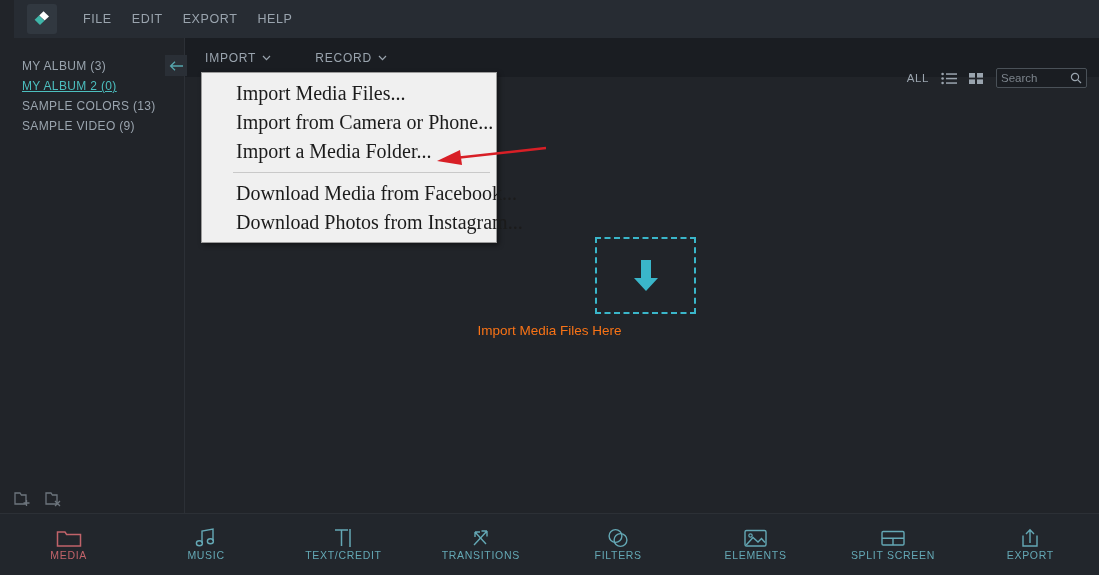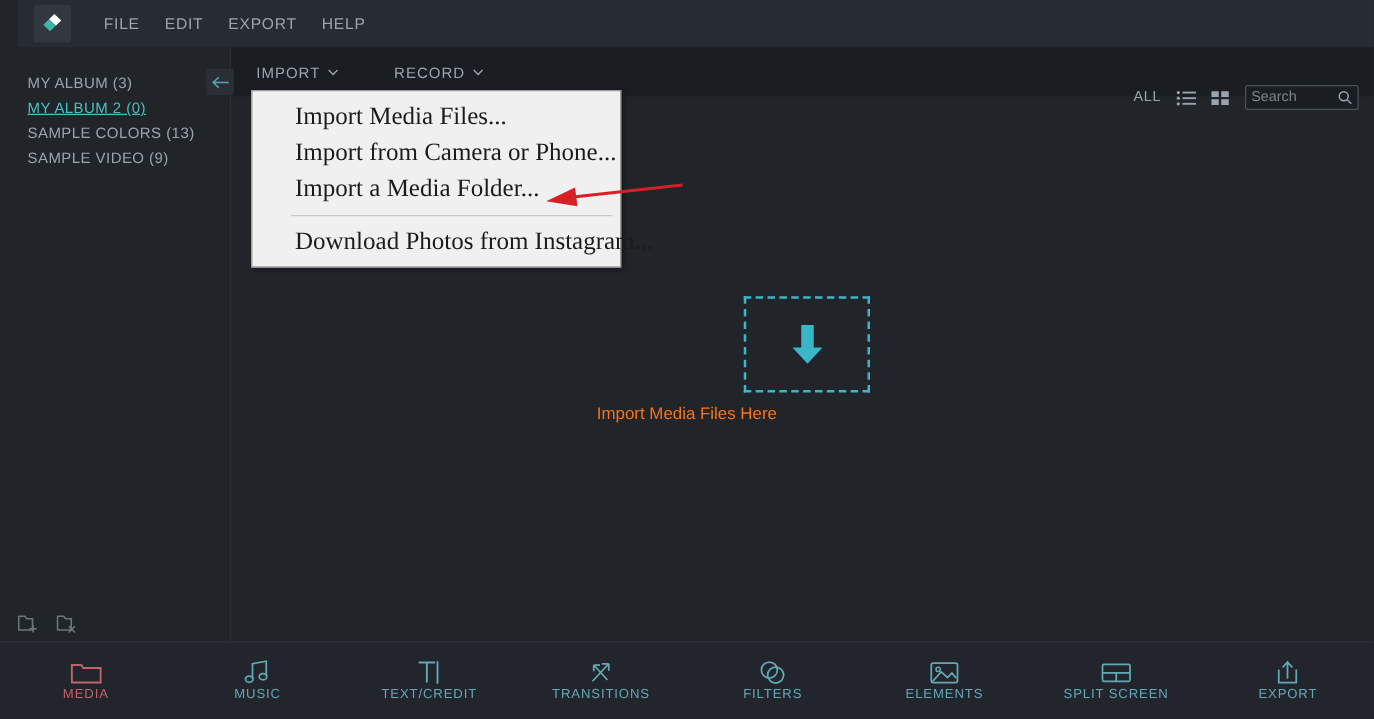--- a/index.html
+++ b/index.html
@@ -234,20 +234,21 @@
       </svg>
     </span>
   </div>
   <div class="dz-label">Import Media Files Here</div>
 
   <div class="dropdown">
     <div class="dd-item">Import Media Files...</div>
     <div class="dd-item">Import from Camera or Phone...</div>
     <div class="dd-item">Import a Media Folder...</div>
     <div class="dd-sep"></div>
+    <div class="dd-item">Download Media from Facebook...</div>
     <div class="dd-item">Download Photos from Instagram...</div>
   </div>
 
   <svg class="annot">
     <g>
       <path d="M546 148 L455 158" stroke="#d81f26" stroke-width="2.4" fill="none"></path>
       <path d="M437 161 L460 150 L462 165 Z" fill="#d81f26"></path>
     </g>
   </svg>
 

